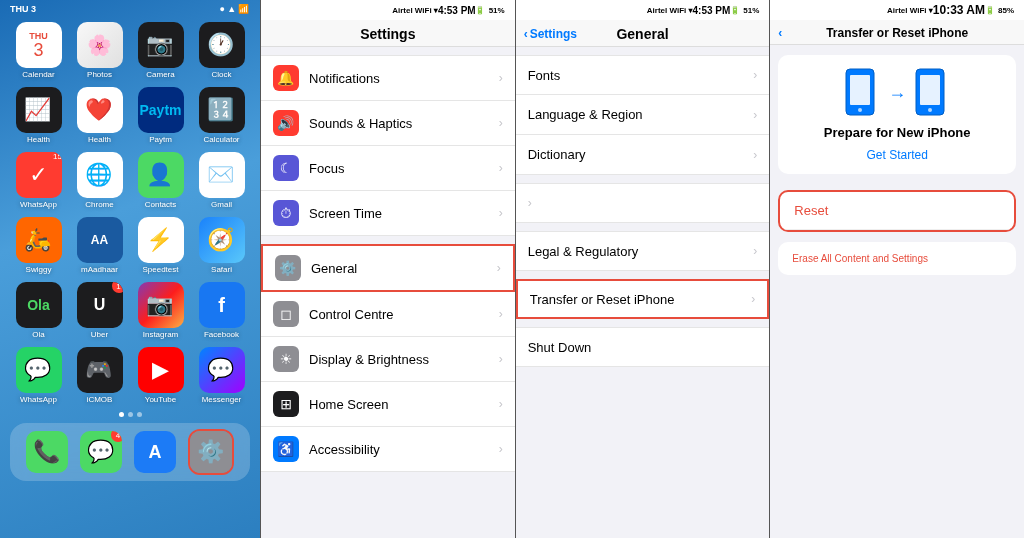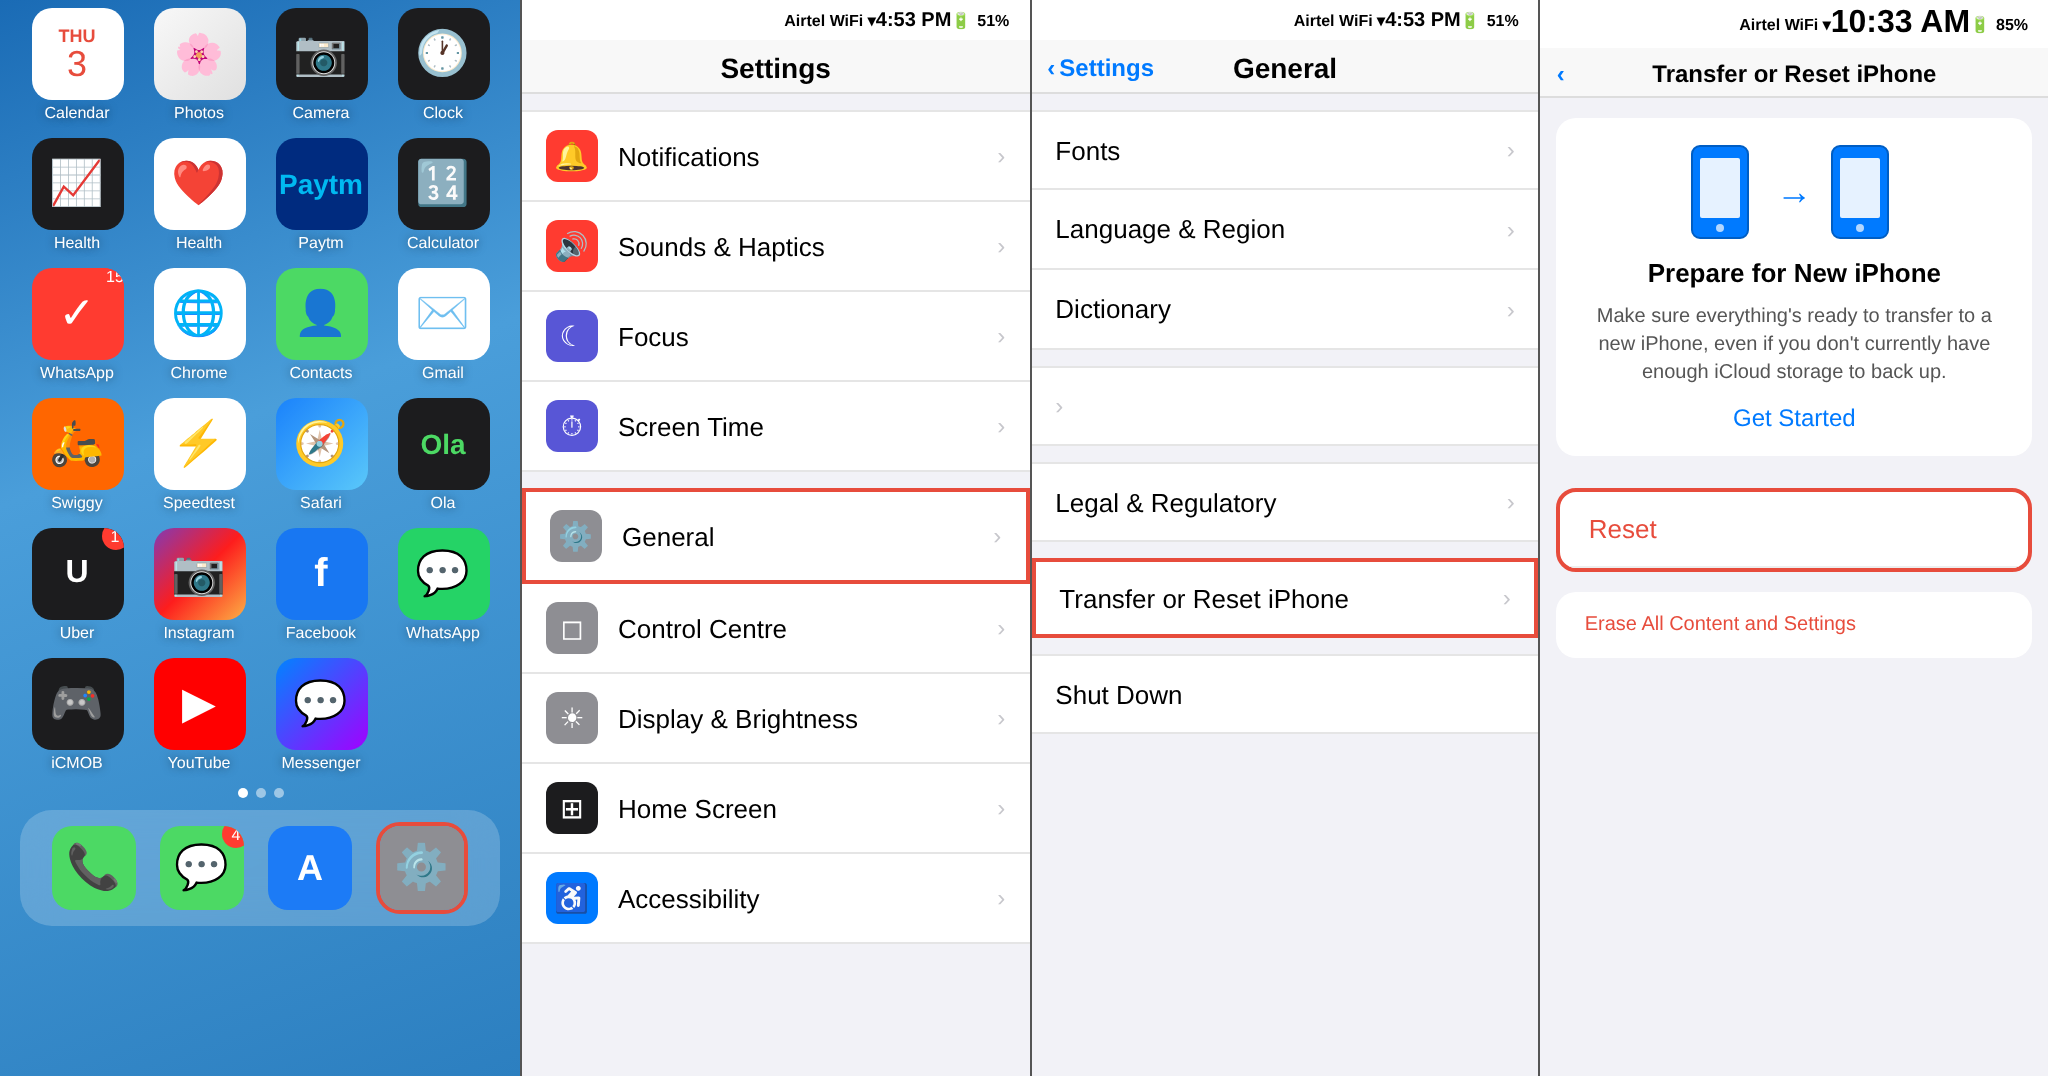--- a/index.html
+++ b/index.html
@@ -337,20 +337,24 @@
     .accessibility-bg { background: #007aff; }
 
     .small-status {
       font-size: 8px;
     }
   </style>
 </head>
 <body>
 
 <div class="phone-panel home-panel">
+  <div class="status-bar-home">
+    <span>THU 3</span>
+    <span>● ▲ 📶</span>
+  </div>
 
   <div class="home-grid">
 
     <div class="app-icon">
       <div class="app-icon-img cal-bg" style="flex-direction:column;font-size:10px;">
         <span style="color:#e74c3c;font-size:9px;font-weight:700;">THU</span>
         <span style="color:#e74c3c;font-size:18px;font-weight:300;line-height:1;">3</span>
       </div>
       <span class="app-icon-label">Calendar</span>
     </div>
@@ -422,20 +426,26 @@
         <span>✉️</span>
       </div>
       <span class="app-icon-label">Gmail</span>
     </div>
 
     <div class="app-icon">
       <div class="app-icon-img swiggy-bg">
         <span>🛵</span>
       </div>
       <span class="app-icon-label">Swiggy</span>
+    </div>
+    <div class="app-icon">
+      <div class="app-icon-img aadhar-bg">
+        <span style="font-size:12px;font-weight:700;color:white;">AA</span>
+      </div>
+      <span class="app-icon-label">mAadhaar</span>
     </div>
     <div class="app-icon">
       <div class="app-icon-img" style="background:white;">
         <span>⚡</span>
       </div>
       <span class="app-icon-label">Speedtest</span>
     </div>
     <div class="app-icon">
       <div class="app-icon-img safari-bg">
         <span>🧭</span>
@@ -651,21 +661,21 @@
       <div class="settings-row">
         <span class="row-label">Shut Down</span>
       </div>
     </div>
   </div>
 </div>
 
 <div class="phone-panel ios-panel reset-panel">
   <div class="status-bar">
     <span class="small-status">Airtel WiFi ▾</span>
-    <span style="font-size:16px;">10:33 AM</span>
+    <span style="font-size:12px;">10:33 AM</span>
     <span class="status-icons small-status">
       🔋 <span>85%</span>
     </span>
   </div>
   <div class="nav-bar">
     <span class="nav-back">
       <span>‹</span>
     </span>
     <span style="font-size:12px;">Transfer or Reset iPhone</span>
   </div>
@@ -679,21 +689,20 @@
         <circle cx="18" cy="43" r="2" fill="white" opacity="0.7"></circle>
       </svg>
       <span style="color:#007aff;font-size:18px;">→</span>
       <svg width="40" height="50" viewBox="0 0 40 50">
         <rect x="4" y="2" width="28" height="46" rx="4" fill="#007aff" stroke="#005ec4" stroke-width="1"></rect>
         <rect x="8" y="8" width="20" height="30" rx="1" fill="white" opacity="0.9"></rect>
         <circle cx="18" cy="43" r="2" fill="white" opacity="0.7"></circle>
       </svg>
     </div>
     <div class="prepare-title">Prepare for New iPhone</div>
-    <div class="prepare-desc">Make sure everything's ready to transfer to a new iPhone, even if you don't currently have enough iCloud storage to back up.</div>
     <div class="get-started">Get Started</div>
   </div>
 
   <div class="reset-section">
     <div class="reset-row">Reset</div>
   </div>
 
   <div class="erase-row">Erase All Content and Settings</div>
 </div>
 

